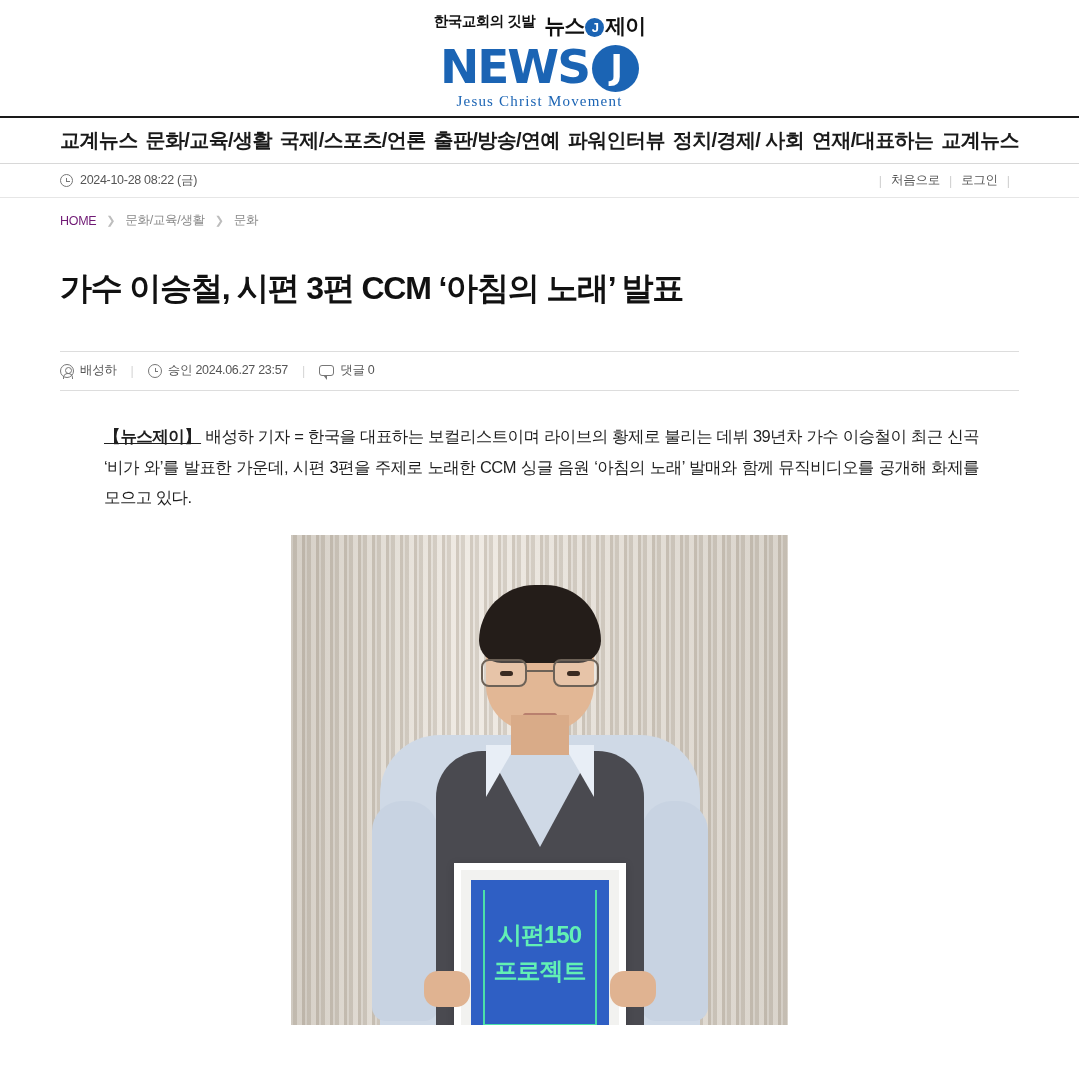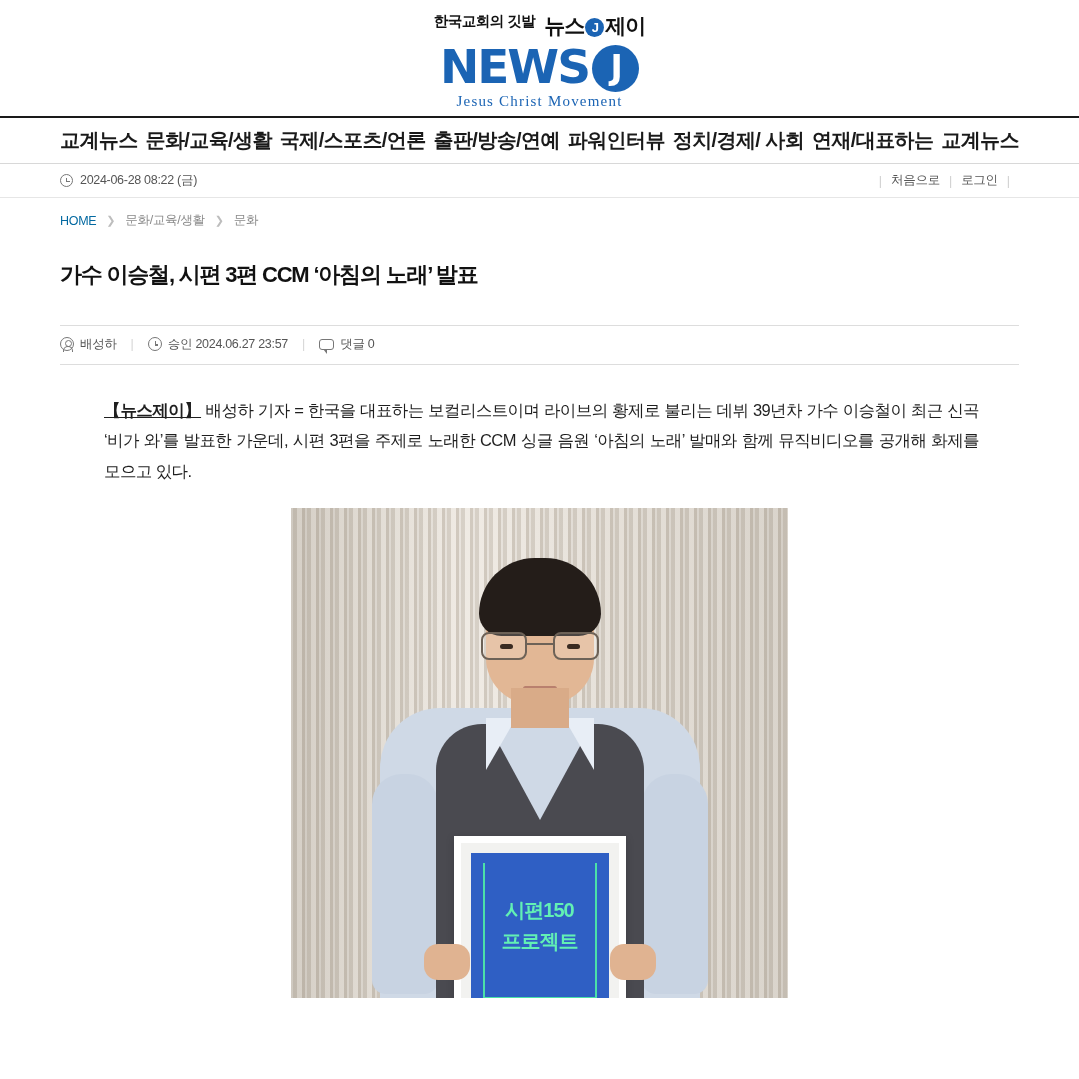--- a/index.html
+++ b/index.html
@@ -94,26 +94,26 @@
   .util-right span.sep { color: #cfcfcf; padding: 0 9px; }
   .util-link { cursor: pointer; letter-spacing: -0.3px; }
 
   
   .crumbs {
     display: flex; align-items: center; gap: 10px;
     padding: 14px 60px 10px;
     font-size: 12.5px; color: #8a8a8a; letter-spacing: -0.3px;
   }
   .crumb-sep { color: #bdbdbd; font-size: 11px; }
-  .crumb.home { color: #0369a1; }
+  .crumb.home { color: #701a75; }
 
   
   .headline {
     padding: 6px 60px 20px;
-    font-size: 22px; font-weight: 700; color: #111;
+    font-size: 32px; font-weight: 700; color: #111;
     letter-spacing: -1.2px; line-height: 1.35;
   }
 
   
   .byline {
     margin: 0 60px; padding: 10px 0 11px;
     border-top: 1px solid #dddddd; border-bottom: 1px solid #dddddd;
     display: flex; align-items: center; font-size: 12.5px; color: #555;
   }
   .by-item { display: flex; align-items: center; gap: 6px; letter-spacing: -0.3px; }
@@ -256,21 +256,21 @@
   .frame-inner {
     position: absolute; inset: 10px; background: #2f5fc4;
     display: flex; flex-direction: column; align-items: center;
     justify-content: center; gap: 6px;
   }
   .frame-border {
     position: absolute; left: 12px; right: 12px; top: 10px; bottom: 10px;
     border: 2px solid #4be0a8; border-top: none;
   }
   .frame-txt {
-    color: #62f0b4; font-size: 20px; font-weight: 700; letter-spacing: -1px;
+    color: #62f0b4; font-size: 24px; font-weight: 700; letter-spacing: -1px;
     line-height: 1.25; text-align: center; z-index: 2;
   }
   .frame-figs { display: flex; gap: 5px; align-items: flex-end; z-index: 2; margin-top: 4px; }
   .fig-person { width: 16px; }
   .fig-person .h { width: 12px; height: 12px; border-radius: 50%; background: #62f0b4; margin: 0 auto 2px; }
   .fig-person .b { width: 16px; height: 20px; border-radius: 8px 8px 0 0; background: #62f0b4; }
   .hand {
     position: absolute; top: 408px; width: 46px; height: 36px;
     background: #e0b391; border-radius: 14px;
   }
@@ -307,21 +307,21 @@
       <div class="nav-item">파워인터뷰</div>
       <div class="nav-item">정치/경제/ 사회</div>
       <div class="nav-item">연재/대표하는</div>
       <div class="nav-item">교계뉴스</div>
     </div>
   </div>
 
   <div class="util">
     <div class="util-left">
       <span class="clock-icon"></span>
-      <span class="util-date">2024-06-28 08:22 (금)</span>
+      <span class="util-date">2024-10-28 08:22 (금)</span>
     </div>
     <div class="util-right">
       <span class="sep">|</span>
       <span class="util-link">처음으로</span>
       <span class="sep">|</span>
       <span class="util-link">로그인</span>
       <span class="sep">|</span>
     </div>
   </div>
 

